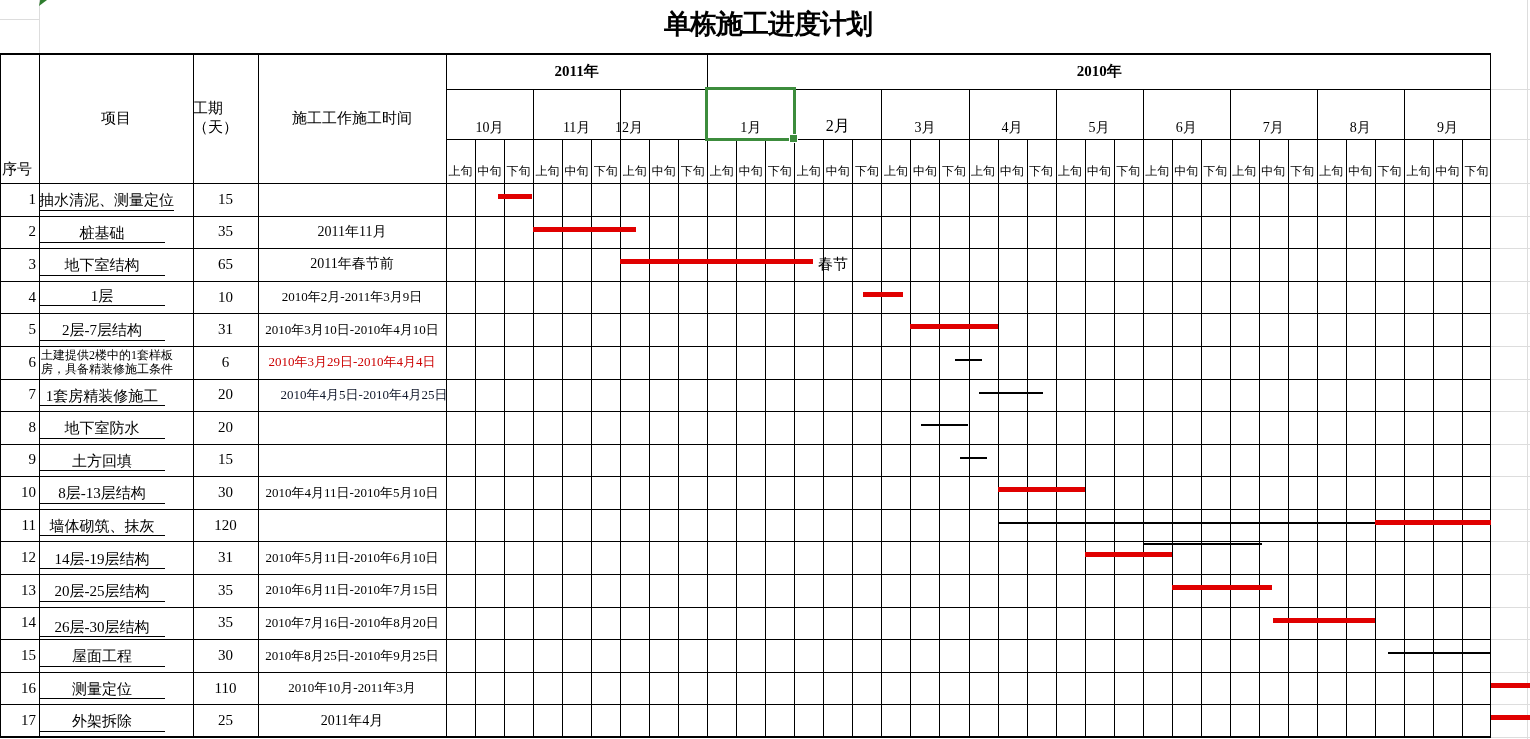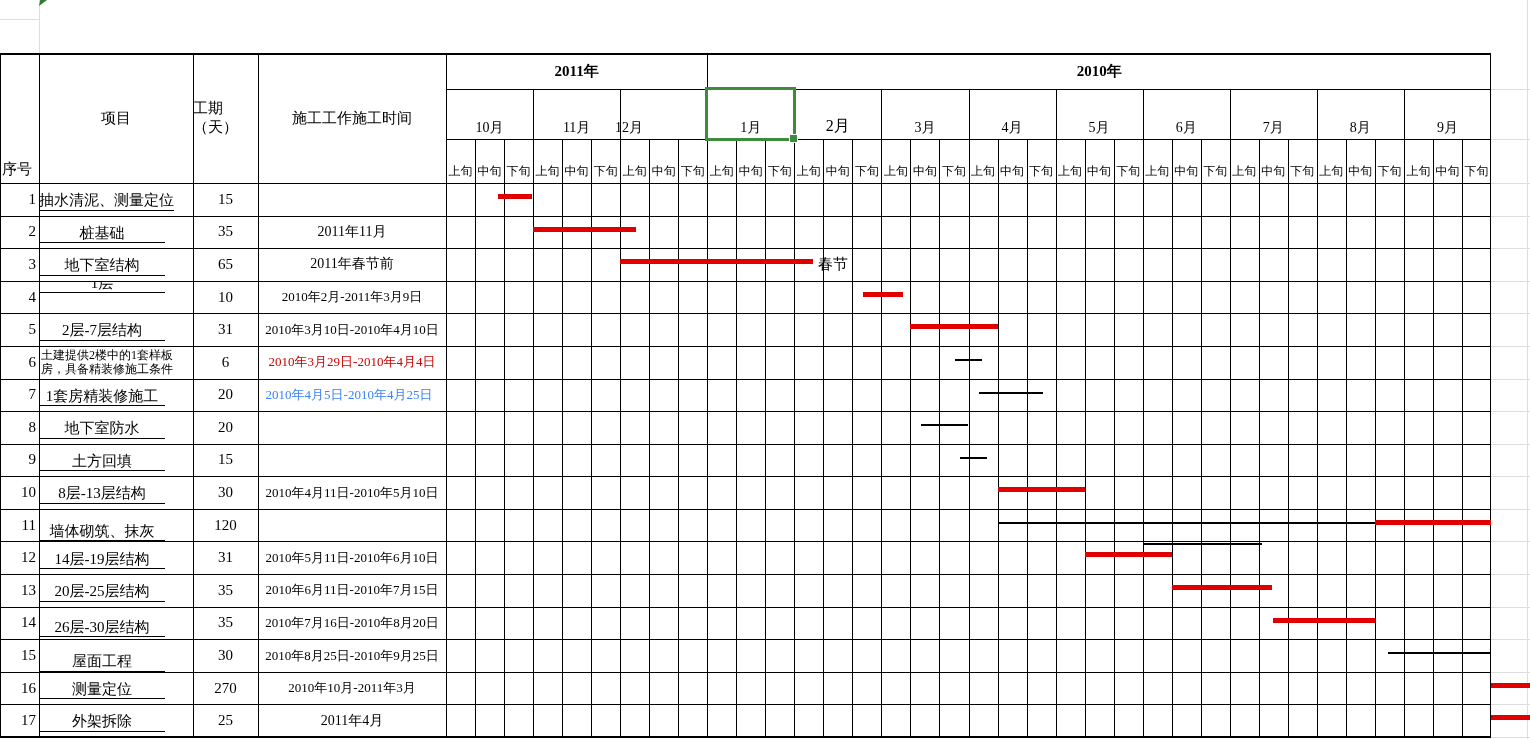--- a/index.html
+++ b/index.html
@@ -19,20 +19,21 @@
   #selhandle{position:absolute;right:-5px;bottom:-5px;width:7px;height:7px;background:#3C8C3C;border:1px solid #fff;}
   #flag{position:absolute;left:39px;top:0;width:8px;height:6px;background:#2E7D2E;
         clip-path:polygon(0 100%,15% 0,100% 0);z-index:3;}
   .bar{position:absolute;z-index:3;}
 </style>
 </head>
 <body>
 
 <div id="root">
   <div id="flag"></div>
+  <div id="title">单栋施工进度计划</div>
   <div id="spring">春节</div>
   <div id="sheet">
       <div class="lnl" style="left: 0px; top: 19px; width: 39px; height: 1px;"></div>
       <div class="lnl" style="left: 39px; top: 0px; width: 1px; height: 53px;"></div>
       <div class="lnl" style="left: 1527px; top: 0px; width: 1px; height: 739px;"></div>
       <div class="lnl" style="left: 1491px; top: 89px; width: 39px; height: 1px;"></div>
       <div class="lnl" style="left: 1491px; top: 139px; width: 39px; height: 1px;"></div>
       <div class="lnl" style="left: 1491px; top: 183px; width: 39px; height: 1px;"></div>
       <div class="lnl" style="left: 1491px; top: 215.588px; width: 39px; height: 1px;"></div>
       <div class="lnl" style="left: 1491px; top: 248.176px; width: 39px; height: 1px;"></div>
@@ -181,61 +182,61 @@
       <div class="cell" style="left: 193px; top: 215.588px; width: 65px; height: 32.5882px; align-items: center; justify-content: center; font-size: 15px;">35</div>
       <div class="cell" style="left: 258px; top: 215.588px; width: 188px; height: 32.5882px; align-items: center; justify-content: center; font-size: 14px;">2011年11月</div>
       <div class="cell" style="left: 0px; top: 248.176px; width: 39px; height: 32.5882px; align-items: center; justify-content: flex-end; padding-right: 3px; font-size: 15px;">3</div>
       <div class="cell" style="left: 39px; top: 248.176px; width: 154px; height: 32.5882px; align-items: flex-end; justify-content: flex-start; font-size: 15px;">
         <span class="uline" style="margin-bottom: 5px;">地下室结构</span>
       </div>
       <div class="cell" style="left: 193px; top: 248.176px; width: 65px; height: 32.5882px; align-items: center; justify-content: center; font-size: 15px;">65</div>
       <div class="cell" style="left: 258px; top: 248.176px; width: 188px; height: 32.5882px; align-items: center; justify-content: center; font-size: 14px;">2011年春节前</div>
       <div class="cell" style="left: 0px; top: 280.765px; width: 39px; height: 32.5882px; align-items: center; justify-content: flex-end; padding-right: 3px; font-size: 15px;">4</div>
       <div class="cell" style="left: 39px; top: 280.765px; width: 154px; height: 32.5882px; align-items: flex-end; justify-content: flex-start; font-size: 15px;">
-        <span class="uline" style="margin-bottom: 20px;">1层</span>
+        <span class="uline" style="margin-bottom: 7px;">1层</span>
       </div>
       <div class="cell" style="left: 193px; top: 280.765px; width: 65px; height: 32.5882px; align-items: center; justify-content: center; font-size: 15px;">10</div>
       <div class="cell" style="left: 258px; top: 280.765px; width: 188px; height: 32.5882px; align-items: center; justify-content: center; font-size: 13px;">2010年2月-2011年3月9日</div>
       <div class="cell" style="left: 0px; top: 313.353px; width: 39px; height: 32.5882px; align-items: center; justify-content: flex-end; padding-right: 3px; font-size: 15px;">5</div>
       <div class="cell" style="left: 39px; top: 313.353px; width: 154px; height: 32.5882px; align-items: flex-end; justify-content: flex-start; font-size: 15px;">
         <span class="uline" style="margin-bottom: 5px;">2层-7层结构</span>
       </div>
       <div class="cell" style="left: 193px; top: 313.353px; width: 65px; height: 32.5882px; align-items: center; justify-content: center; font-size: 15px;">31</div>
       <div class="cell" style="left: 258px; top: 313.353px; width: 188px; height: 32.5882px; align-items: center; justify-content: center; font-size: 13px;">2010年3月10日-2010年4月10日</div>
       <div class="cell" style="left: 0px; top: 345.941px; width: 39px; height: 32.5882px; align-items: center; justify-content: flex-end; padding-right: 3px; font-size: 15px;">6</div>
       <div class="cell" style="left: 39px; top: 345.941px; width: 154px; height: 32.5882px; align-items: center; justify-content: flex-start; padding: 0px 2px; font-size: 12px; line-height: 1.2;">土建提供2楼中的1套样板房，具备精装修施工条件</div>
       <div class="cell" style="left: 193px; top: 345.941px; width: 65px; height: 32.5882px; align-items: center; justify-content: center; font-size: 15px;">6</div>
       <div class="cell" style="left: 258px; top: 345.941px; width: 188px; height: 32.5882px; align-items: center; justify-content: center; font-size: 13px; color: rgb(204, 0, 0);">2010年3月29日-2010年4月4日</div>
       <div class="cell" style="left: 0px; top: 378.529px; width: 39px; height: 32.5882px; align-items: center; justify-content: flex-end; padding-right: 3px; font-size: 15px;">7</div>
       <div class="cell" style="left: 39px; top: 378.529px; width: 154px; height: 32.5882px; align-items: flex-end; justify-content: flex-start; font-size: 15px;">
         <span class="uline" style="margin-bottom: 5px;">1套房精装修施工</span>
       </div>
       <div class="cell" style="left: 193px; top: 378.529px; width: 65px; height: 32.5882px; align-items: center; justify-content: center; font-size: 15px;">20</div>
-      <div class="cell" style="left: 255px; top: 378.529px; width: 188px; height: 32.5882px; align-items: center; justify-content: center; font-size: 13px; color: #3b82f6;">2010年4月5日-2010年4月25日</div>
+      <div class="cell" style="left: 270px; top: 378.529px; width: 188px; height: 32.5882px; align-items: center; justify-content: center; font-size: 13px; color: #0f172a;">2010年4月5日-2010年4月25日</div>
       <div class="cell" style="left: 0px; top: 411.118px; width: 39px; height: 32.5882px; align-items: center; justify-content: flex-end; padding-right: 3px; font-size: 15px;">8</div>
       <div class="cell" style="left: 39px; top: 411.118px; width: 154px; height: 32.5882px; align-items: flex-end; justify-content: flex-start; font-size: 15px;">
         <span class="uline" style="margin-bottom: 5px;">地下室防水</span>
       </div>
       <div class="cell" style="left: 193px; top: 411.118px; width: 65px; height: 32.5882px; align-items: center; justify-content: center; font-size: 15px;">20</div>
       <div class="cell" style="left: 258px; top: 411.118px; width: 188px; height: 32.5882px; align-items: center; justify-content: center; font-size: 14px;"></div>
       <div class="cell" style="left: 0px; top: 443.706px; width: 39px; height: 32.5882px; align-items: center; justify-content: flex-end; padding-right: 3px; font-size: 15px;">9</div>
       <div class="cell" style="left: 39px; top: 443.706px; width: 154px; height: 32.5882px; align-items: flex-end; justify-content: flex-start; font-size: 15px;">
         <span class="uline" style="margin-bottom: 5px;">土方回填</span>
       </div>
       <div class="cell" style="left: 193px; top: 443.706px; width: 65px; height: 32.5882px; align-items: center; justify-content: center; font-size: 15px;">15</div>
       <div class="cell" style="left: 258px; top: 443.706px; width: 188px; height: 32.5882px; align-items: center; justify-content: center; font-size: 14px;"></div>
       <div class="cell" style="left: 0px; top: 476.294px; width: 39px; height: 32.5882px; align-items: center; justify-content: flex-end; padding-right: 3px; font-size: 15px;">10</div>
       <div class="cell" style="left: 39px; top: 476.294px; width: 154px; height: 32.5882px; align-items: flex-end; justify-content: flex-start; font-size: 15px;">
         <span class="uline" style="margin-bottom: 5px;">8层-13层结构</span>
       </div>
       <div class="cell" style="left: 193px; top: 476.294px; width: 65px; height: 32.5882px; align-items: center; justify-content: center; font-size: 15px;">30</div>
       <div class="cell" style="left: 258px; top: 476.294px; width: 188px; height: 32.5882px; align-items: center; justify-content: center; font-size: 13px;">2010年4月11日-2010年5月10日</div>
       <div class="cell" style="left: 0px; top: 508.882px; width: 39px; height: 32.5882px; align-items: center; justify-content: flex-end; padding-right: 3px; font-size: 15px;">11</div>
       <div class="cell" style="left: 39px; top: 508.882px; width: 154px; height: 32.5882px; align-items: flex-end; justify-content: flex-start; font-size: 15px;">
-        <span class="uline" style="">墙体砌筑、抹灰</span>
+        <span class="uline" style="margin-bottom: 5px;">墙体砌筑、抹灰</span>
       </div>
       <div class="cell" style="left: 193px; top: 508.882px; width: 65px; height: 32.5882px; align-items: center; justify-content: center; font-size: 15px;">120</div>
       <div class="cell" style="left: 258px; top: 508.882px; width: 188px; height: 32.5882px; align-items: center; justify-content: center; font-size: 14px;"></div>
       <div class="cell" style="left: 0px; top: 541.471px; width: 39px; height: 32.5882px; align-items: center; justify-content: flex-end; padding-right: 3px; font-size: 15px;">12</div>
       <div class="cell" style="left: 39px; top: 541.471px; width: 154px; height: 32.5882px; align-items: flex-end; justify-content: flex-start; font-size: 15px;">
         <span class="uline" style="margin-bottom: 5px;">14层-19层结构</span>
       </div>
       <div class="cell" style="left: 193px; top: 541.471px; width: 65px; height: 32.5882px; align-items: center; justify-content: center; font-size: 15px;">31</div>
       <div class="cell" style="left: 258px; top: 541.471px; width: 188px; height: 32.5882px; align-items: center; justify-content: center; font-size: 13px;">2010年5月11日-2010年6月10日</div>
       <div class="cell" style="left: 0px; top: 574.059px; width: 39px; height: 32.5882px; align-items: center; justify-content: flex-end; padding-right: 3px; font-size: 15px;">13</div>
@@ -245,29 +246,29 @@
       <div class="cell" style="left: 193px; top: 574.059px; width: 65px; height: 32.5882px; align-items: center; justify-content: center; font-size: 15px;">35</div>
       <div class="cell" style="left: 258px; top: 574.059px; width: 188px; height: 32.5882px; align-items: center; justify-content: center; font-size: 13px;">2010年6月11日-2010年7月15日</div>
       <div class="cell" style="left: 0px; top: 606.647px; width: 39px; height: 32.5882px; align-items: center; justify-content: flex-end; padding-right: 3px; font-size: 15px;">14</div>
       <div class="cell" style="left: 39px; top: 606.647px; width: 154px; height: 32.5882px; align-items: flex-end; justify-content: flex-start; font-size: 15px;">
         <span class="uline" style="margin-bottom: 2px;">26层-30层结构</span>
       </div>
       <div class="cell" style="left: 193px; top: 606.647px; width: 65px; height: 32.5882px; align-items: center; justify-content: center; font-size: 15px;">35</div>
       <div class="cell" style="left: 258px; top: 606.647px; width: 188px; height: 32.5882px; align-items: center; justify-content: center; font-size: 13px;">2010年7月16日-2010年8月20日</div>
       <div class="cell" style="left: 0px; top: 639.235px; width: 39px; height: 32.5882px; align-items: center; justify-content: flex-end; padding-right: 3px; font-size: 15px;">15</div>
       <div class="cell" style="left: 39px; top: 639.235px; width: 154px; height: 32.5882px; align-items: flex-end; justify-content: flex-start; font-size: 15px;">
-        <span class="uline" style="">屋面工程</span>
+        <span class="uline" style="margin-bottom: 5px;">屋面工程</span>
       </div>
       <div class="cell" style="left: 193px; top: 639.235px; width: 65px; height: 32.5882px; align-items: center; justify-content: center; font-size: 15px;">30</div>
       <div class="cell" style="left: 258px; top: 639.235px; width: 188px; height: 32.5882px; align-items: center; justify-content: center; font-size: 13px;">2010年8月25日-2010年9月25日</div>
       <div class="cell" style="left: 0px; top: 671.824px; width: 39px; height: 32.5882px; align-items: center; justify-content: flex-end; padding-right: 3px; font-size: 15px;">16</div>
       <div class="cell" style="left: 39px; top: 671.824px; width: 154px; height: 32.5882px; align-items: flex-end; justify-content: flex-start; font-size: 15px;">
         <span class="uline" style="margin-bottom: 5px;">测量定位</span>
       </div>
-      <div class="cell" style="left: 193px; top: 671.824px; width: 65px; height: 32.5882px; align-items: center; justify-content: center; font-size: 15px;">270</div>
+      <div class="cell" style="left: 193px; top: 671.824px; width: 65px; height: 32.5882px; align-items: center; justify-content: center; font-size: 15px;">110</div>
       <div class="cell" style="left: 258px; top: 671.824px; width: 188px; height: 32.5882px; align-items: center; justify-content: center; font-size: 13px;">2010年10月-2011年3月</div>
       <div class="cell" style="left: 0px; top: 704.412px; width: 39px; height: 32.5882px; align-items: center; justify-content: flex-end; padding-right: 3px; font-size: 15px;">17</div>
       <div class="cell" style="left: 39px; top: 704.412px; width: 154px; height: 32.5882px; align-items: flex-end; justify-content: flex-start; font-size: 15px;">
         <span class="uline" style="margin-bottom: 5px;">外架拆除</span>
       </div>
       <div class="cell" style="left: 193px; top: 704.412px; width: 65px; height: 32.5882px; align-items: center; justify-content: center; font-size: 15px;">25</div>
       <div class="cell" style="left: 258px; top: 704.412px; width: 188px; height: 32.5882px; align-items: center; justify-content: center; font-size: 14px;">2011年4月</div>
       <div class="bar" style="left: 498.25px; top: 194px; width: 33.3819px; height: 5px; background: rgb(224, 0, 0);"></div>
       <div class="bar" style="left: 533.083px; top: 226.588px; width: 103.049px; height: 5px; background: rgb(224, 0, 0);"></div>
       <div class="bar" style="left: 620.167px; top: 259.176px; width: 193.035px; height: 5px; background: rgb(224, 0, 0);"></div>

